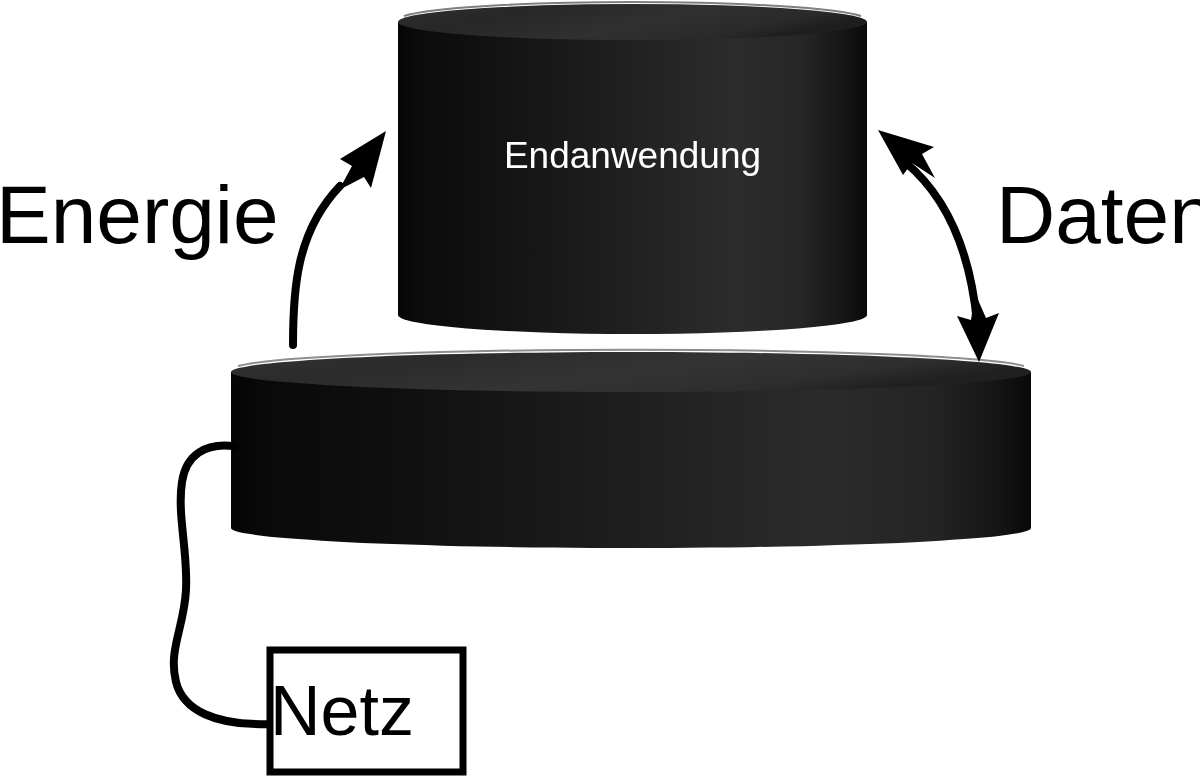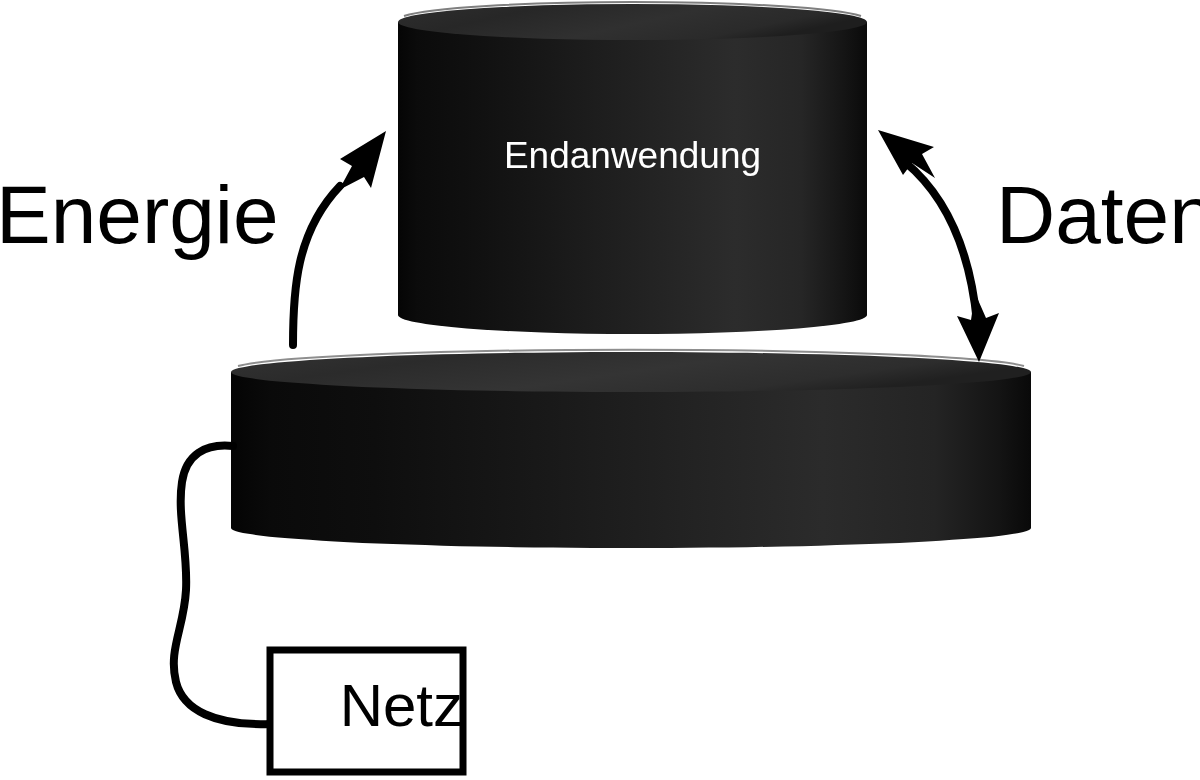--- a/index.html
+++ b/index.html
@@ -61,24 +61,24 @@
   }
   #label-daten {
     left: 996px;
     top: 168px;
   }
   #label-netz {
     position: absolute;
     left: 270px;
     top: 671px;
     width: 193px;
-    text-align: right;
+    text-align: left;
     color: #000000;
     font-family: "Liberation Sans", sans-serif;
-    font-size: 60px;
+    font-size: 70px;
     font-weight: 400;
     white-space: nowrap;
   }
 </style>
 </head>
 <body>
 
 <div id="diagram-root">
 
   <svg id="diagram-svg" viewBox="0 0 1200 780" xmlns="http://www.w3.org/2000/svg">

